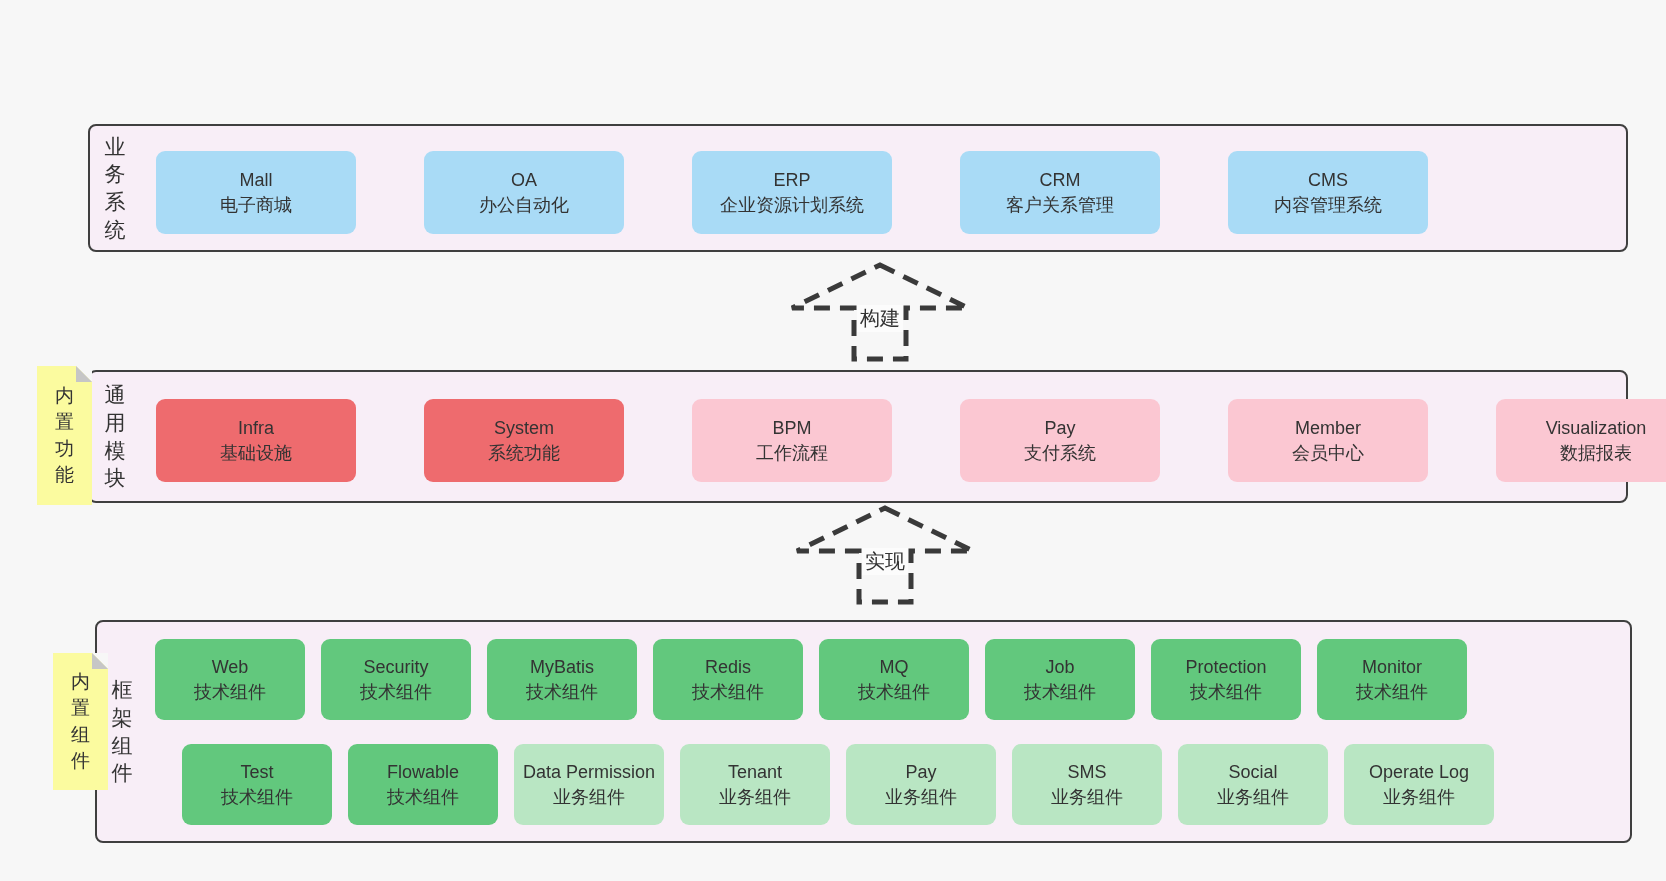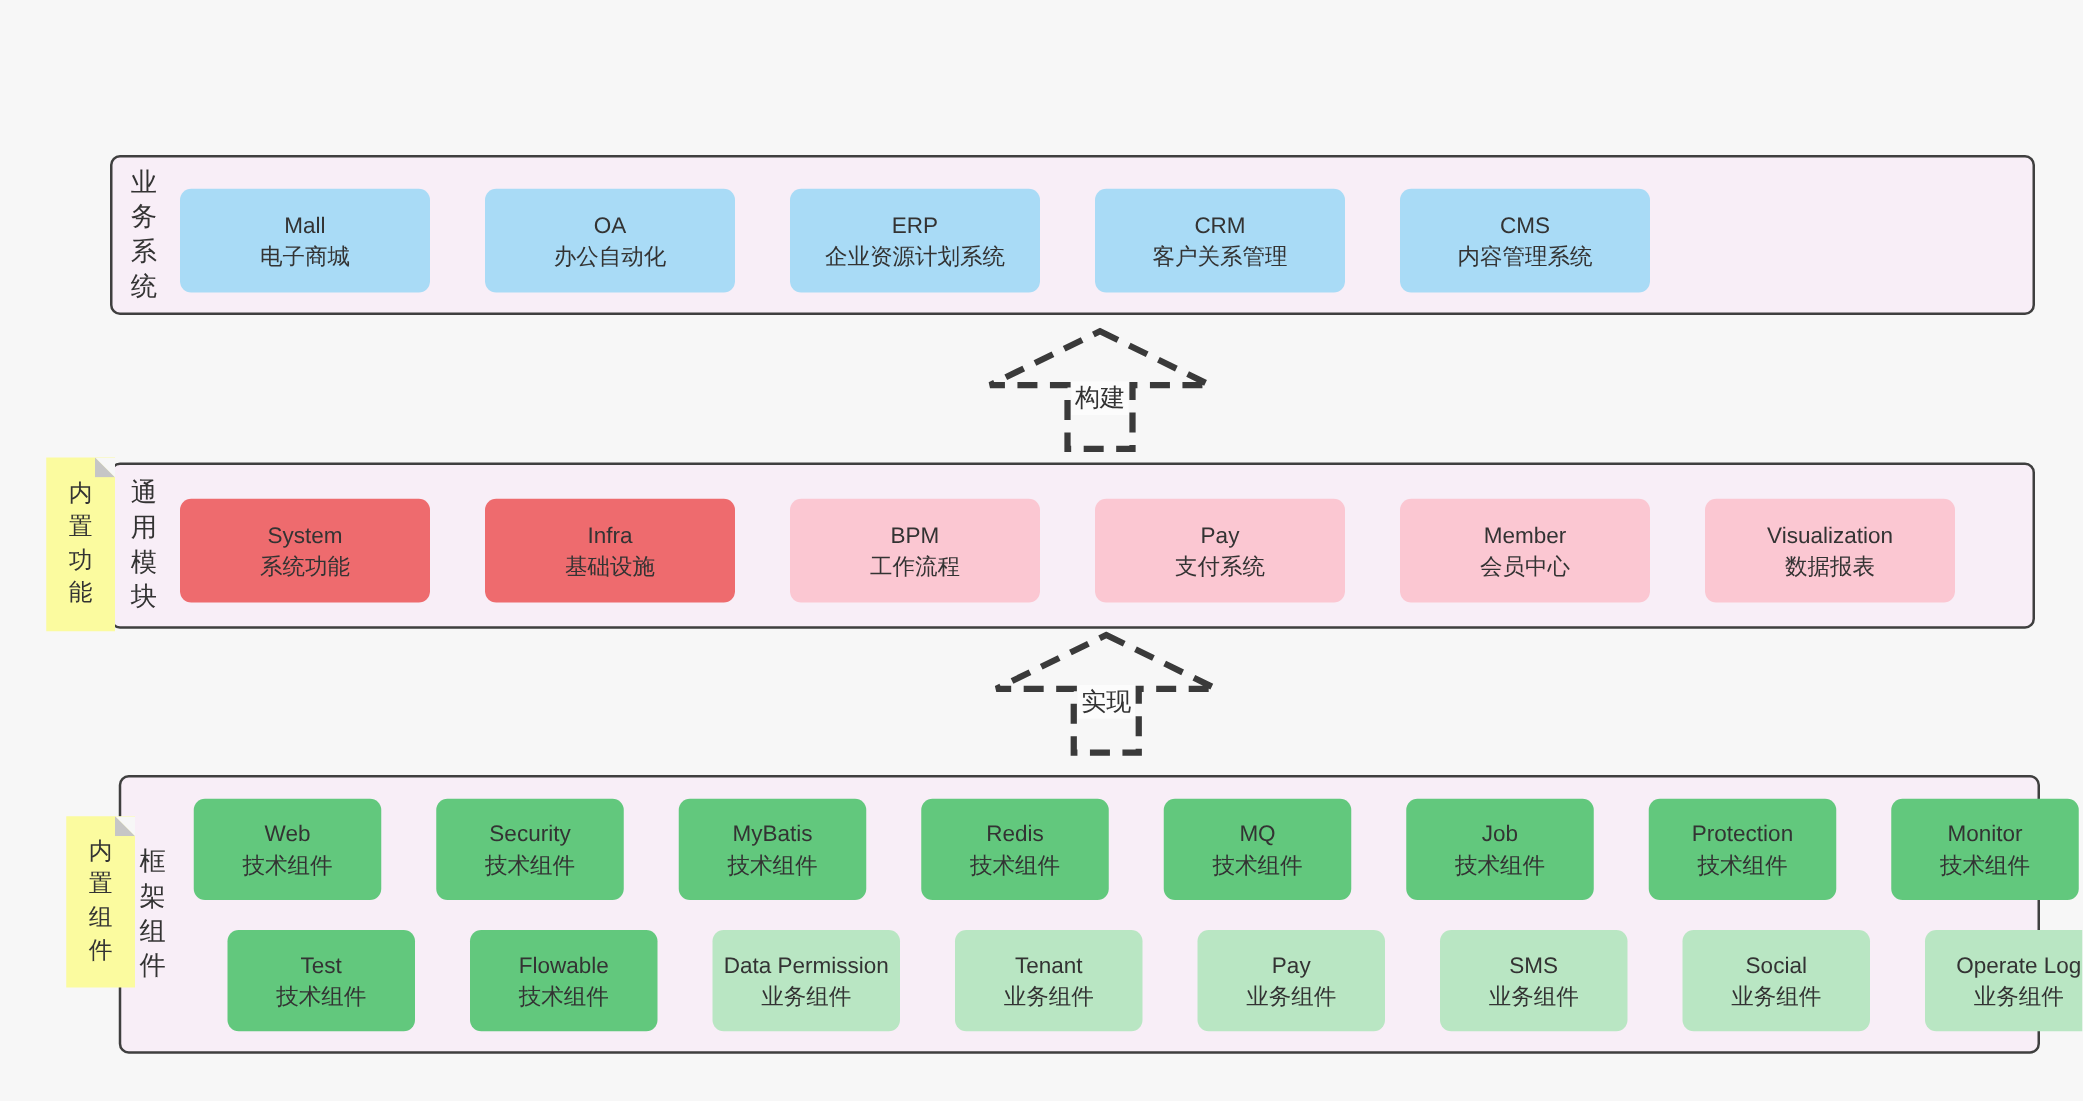--- a/index.html
+++ b/index.html
@@ -31,22 +31,22 @@
   }
   .vtext{
     display:inline-block;
     width:1.15em;
     word-break:break-all;
     text-align:center;
   }
   .side-label .vtext{font-size:21px;line-height:1.32;color:var(--text,#333);}
 
   .row{position:absolute;display:flex;}
-  .grid6{gap:44px;left:54px;}
-  .grid8{gap:44px;left:58px;}
+  .grid6{gap:68px;left:66px;}
+  .grid8{gap:16px;left:58px;}
   .layer1 .row{top:25px;}
   .layer2 .row{top:27px;}
   .layer3 .row-a{top:17px;}
   .layer3 .row-b{top:122px;padding-left:27px;}
 
   .box{
     box-sizing:border-box;
     display:flex;flex-direction:column;
     align-items:center;justify-content:center;
     border-radius:9px;
@@ -132,26 +132,26 @@
     </svg>
     <div class="arrow-label">构建</div>
   </div>
 
   <section class="container layer2">
     <div class="side-label">
       <span class="vtext">通用模块</span>
     </div>
     <div class="row grid6">
         <div class="box c-red">
+          <div>Infra</div>
+          <div>基础设施</div>
+        </div>
+        <div class="box c-red">
           <div>System</div>
           <div>系统功能</div>
-        </div>
-        <div class="box c-red">
-          <div>Infra</div>
-          <div>基础设施</div>
         </div>
         <div class="box c-pink">
           <div>BPM</div>
           <div>工作流程</div>
         </div>
         <div class="box c-pink">
           <div>Pay</div>
           <div>支付系统</div>
         </div>
         <div class="box c-pink">

